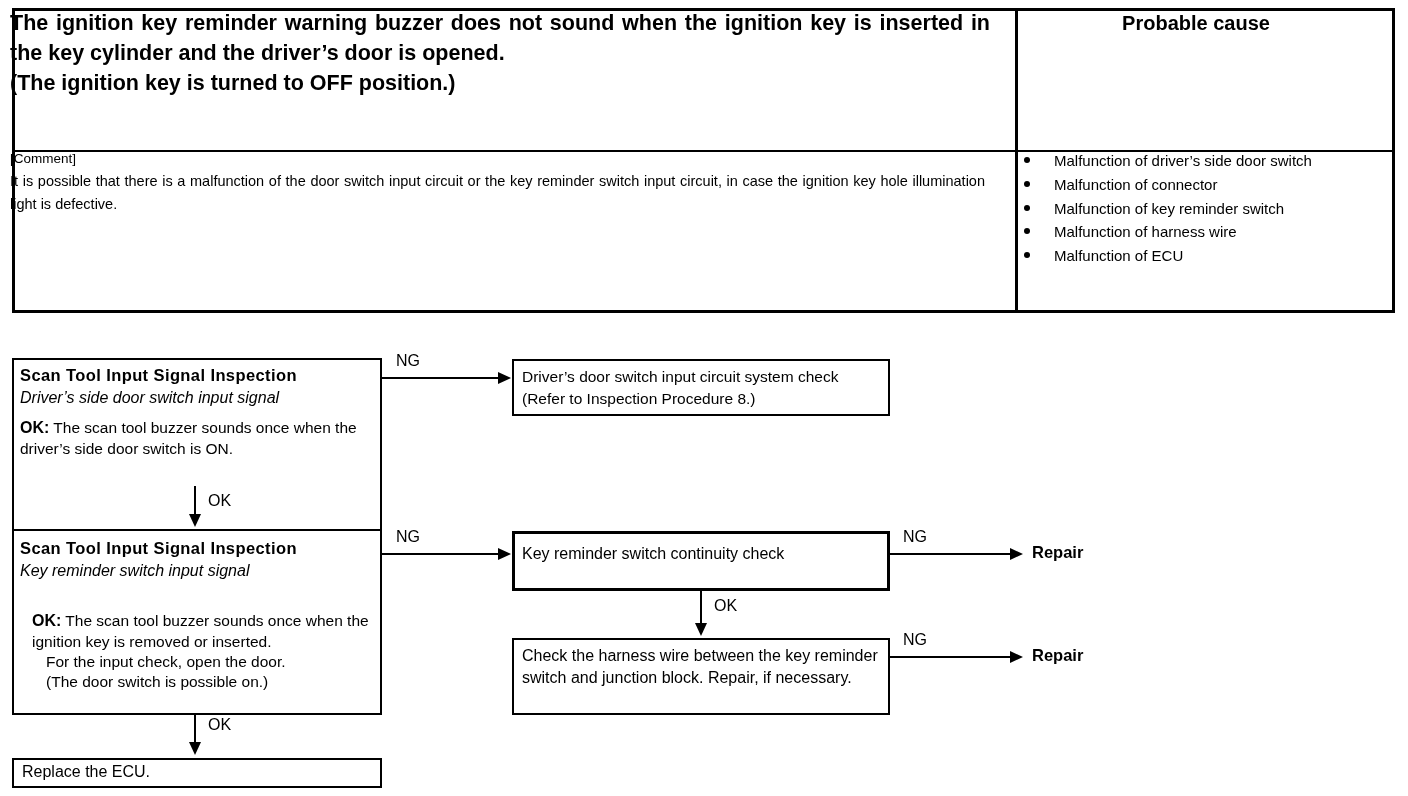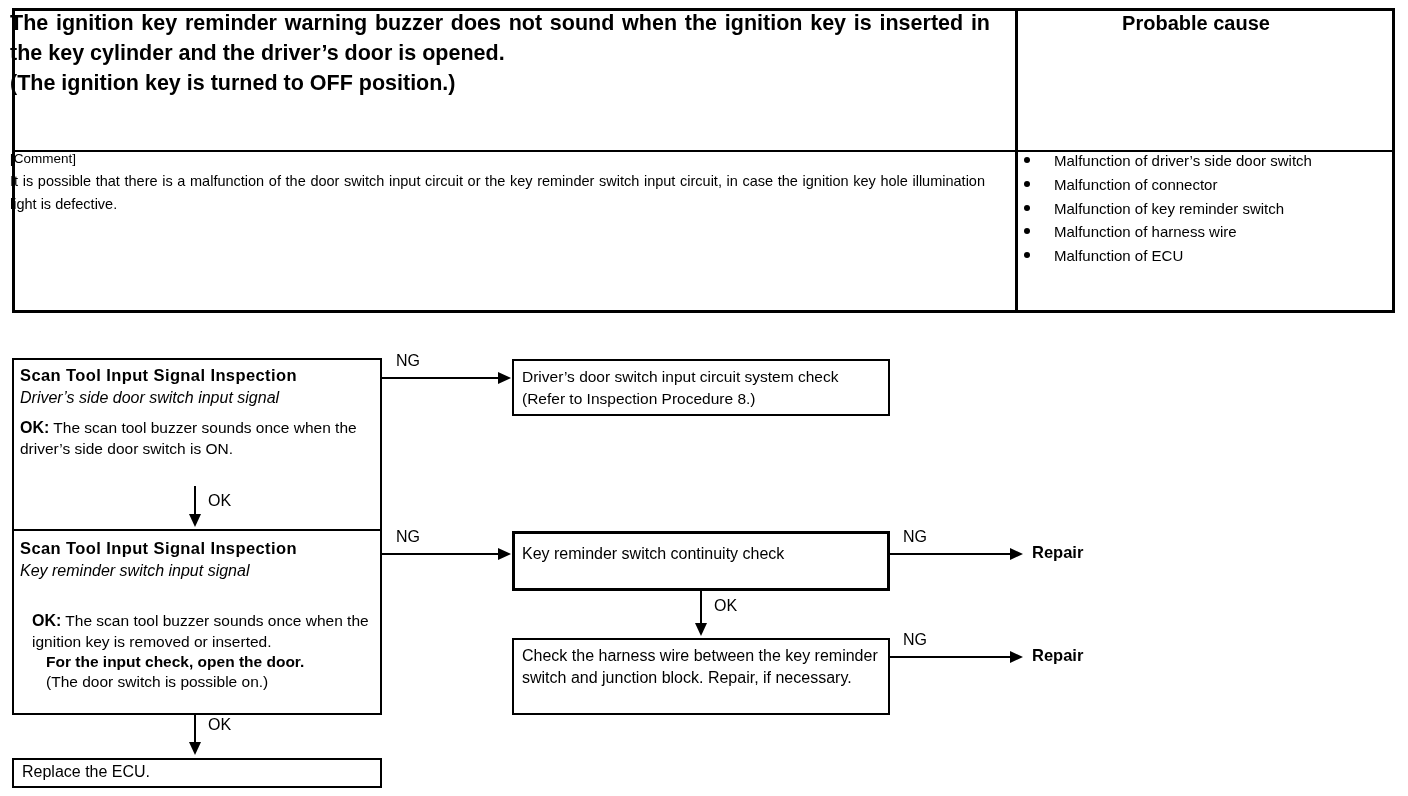--- a/index.html
+++ b/index.html
@@ -176,21 +176,21 @@
 <div class="abs" id="scan1-ok">
   <span class="okl">OK:</span>
   <span>The scan tool buzzer sounds once when the driver’s side door switch is ON.</span>
 </div>
 
 <div class="abs bx-title" id="scan2-title">Scan Tool Input Signal Inspection</div>
 <div class="abs bx-sub" id="scan2-sub">Key reminder switch input signal</div>
 <div class="abs" id="scan2-ok">
   <span class="okl">OK:</span>
   <span>The scan tool buzzer sounds once when the ignition key is removed or inserted.</span>
-  <div style="text-indent:14px;font-weight:bold;">For the input check, open the door.</div>
+  <div style="text-indent:14px;">For the input check, open the door.</div>
   <div style="text-indent:14px;">(The door switch is possible on.)</div>
 </div>
 
 <div class="abs" id="ecu-text">Replace the ECU.</div>
 <div class="abs" id="door-circuit-text">Driver’s door switch input circuit system check (Refer to Inspection Procedure 8.)</div>
 <div class="abs" id="continuity-text">Key reminder switch continuity check</div>
 <div class="abs" id="harness-text">Check the harness wire between the key reminder switch and junction block. Repair, if necessary.</div>
 
 <div class="abs repair-lbl" id="repair-1">Repair</div>
 <div class="abs repair-lbl" id="repair-2">Repair</div>

